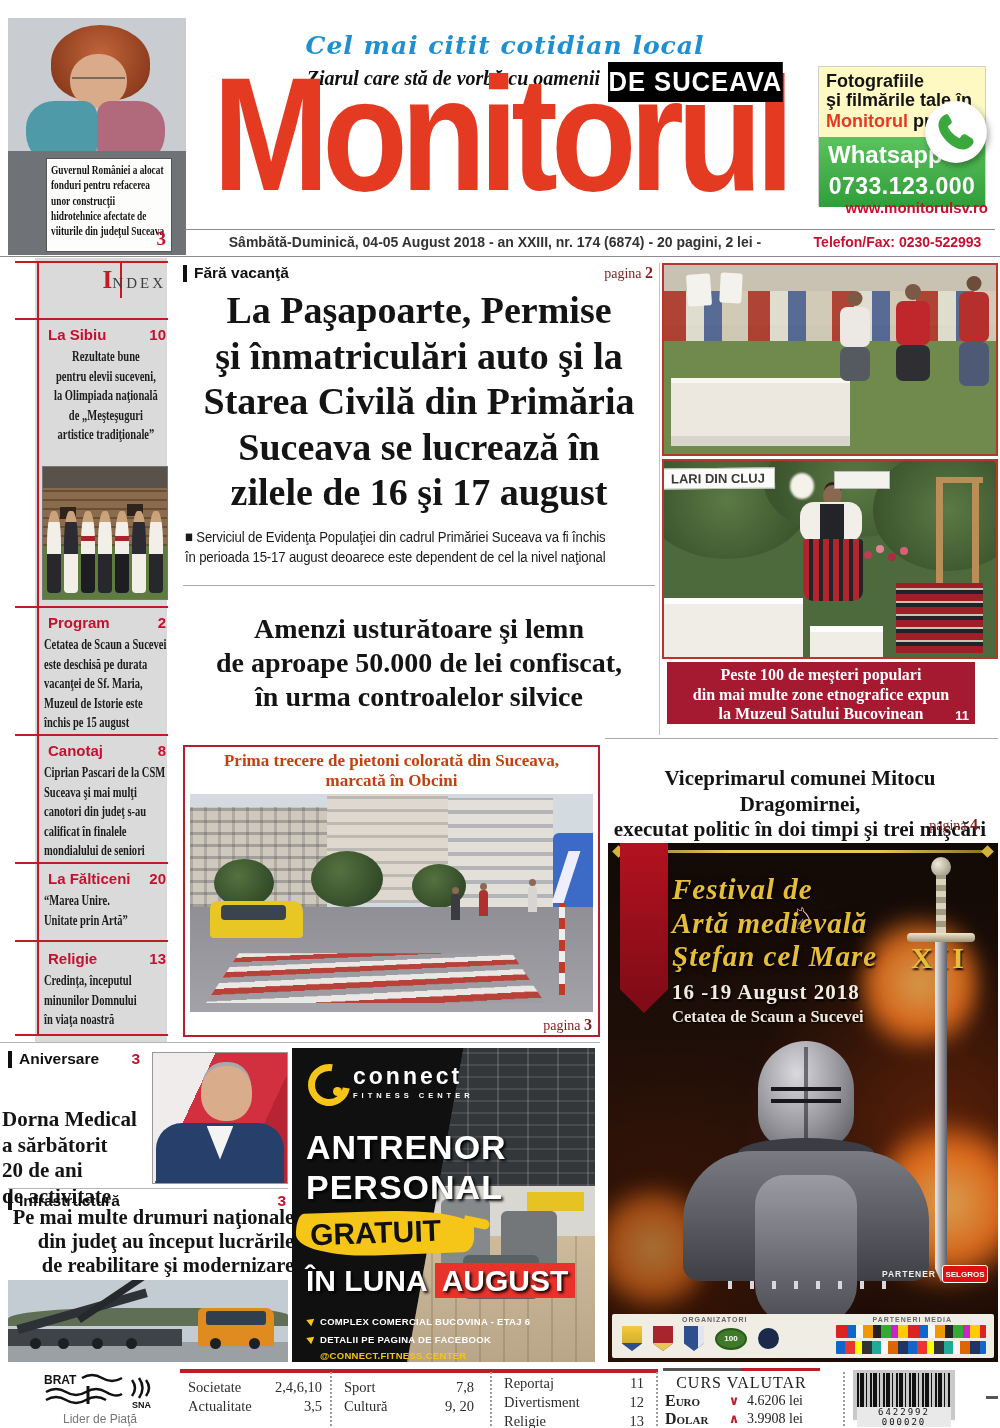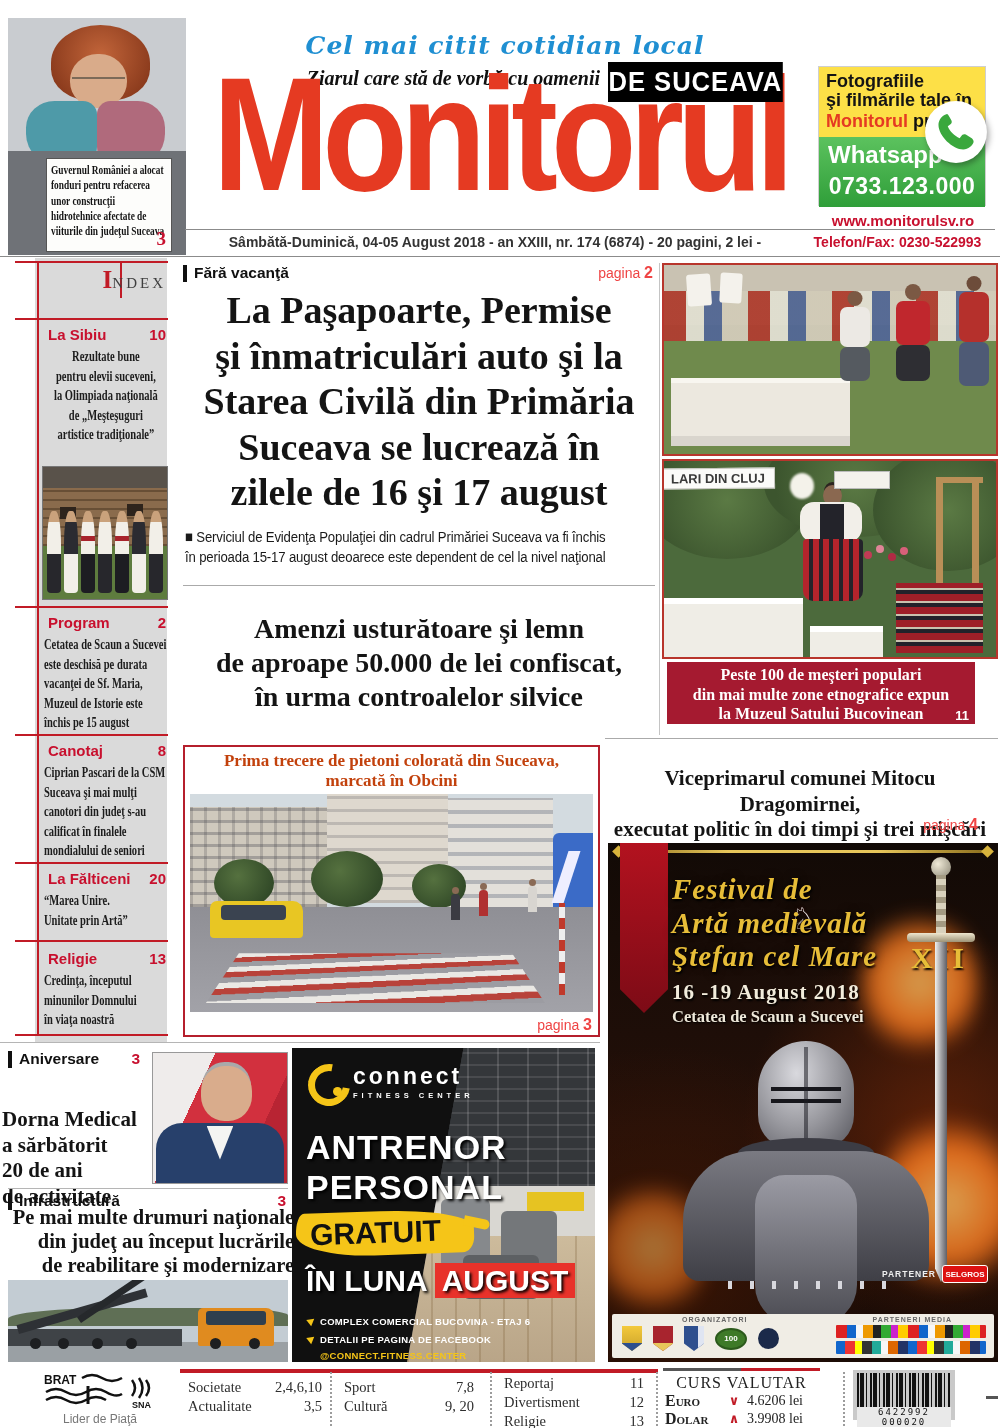--- a/index.html
+++ b/index.html
@@ -23,28 +23,28 @@
   .tz-face{position:absolute;left:35%;top:15%;width:32%;height:23%;background:#d9ab8a;border-radius:48%}
   .tz-glasses{position:absolute;left:36%;top:25%;width:30%;height:5px;border-top:2px solid #7c6a58}
   .tz-scarf-l{position:absolute;left:10%;top:35%;width:40%;height:28%;background:#4e9aa8;border-radius:40% 20% 30% 50%}
   .tz-scarf-r{position:absolute;left:50%;top:35%;width:38%;height:28%;background:#b06a7c;border-radius:20% 40% 50% 30%}
   .tz-body{position:absolute;left:0;top:56%;width:100%;height:44%;background:#6f7277}
   .tz-cap{position:absolute;left:38px;top:140px;width:126px;height:94px;background:#fdfdfb;border:1px solid #555;padding:3px 4px}
   .tz-txt{font:bold 13px/1.18 "Liberation Serif",serif;color:#141414;transform:scaleX(.72);transform-origin:left top;width:164px;white-space:pre-line}
   .tz-pg{position:absolute;right:5px;bottom:1px;font:bold 19px "Liberation Serif",serif;color:#c8102e}
   
   .wa{left:818px;top:66px;width:168px;height:140px;border:1px solid #cfcfcf}
-  .wa-top{position:absolute;left:0;top:0;width:100%;height:70px;background:#fde047;padding:5px 7px}
+  .wa-top{position:absolute;left:0;top:0;width:100%;height:70px;background:#fef9c3;padding:5px 7px}
   .wa-l1{font:bold 18px/1.05 "Liberation Sans",sans-serif;color:#141414;white-space:pre-line}
   .wa-l2{font:bold 18px "Liberation Sans",sans-serif;margin-top:1px}
   .wa-green{position:absolute;left:0;top:70px;width:100%;height:70px;background:linear-gradient(180deg,#5cc25e,#2f9e39)}
   .wa-service{position:absolute;left:9px;top:74px;font:bold 24px "Liberation Sans",sans-serif;color:#fff}
   .wa-num{position:absolute;left:0;top:106px;width:100%;text-align:center;font:bold 23px "Liberation Sans",sans-serif;color:#fff;letter-spacing:.5px}
   .wa-ic{position:absolute;right:-4px;top:32px;width:66px;height:66px;filter:drop-shadow(2px 3px 3px rgba(0,0,0,.35))}
-  .site{left:818px;top:212px;width:170px;text-align:center;font:bold 15px "Liberation Sans",sans-serif;color:#c8102e}
+  .site{left:818px;top:199px;width:170px;text-align:right;font:bold 15px "Liberation Sans",sans-serif;color:#c8102e}
   
   .dl-top{left:185px;top:229px;width:810px;height:0;border-top:1px solid #8b8b8b}
   .dl-bot{left:0;top:256px;width:1000px;height:0;border-top:1px solid #8b8b8b}
   .dateline{left:190px;top:234px;width:610px;text-align:center;font:bold 14px "Liberation Sans",sans-serif;color:#333}
   .phone{left:800px;top:234px;width:195px;text-align:center;font:bold 14px "Liberation Sans",sans-serif;color:#c8102e}
 
   
   .sb-gray{left:35px;top:258px;width:132px;height:784px;background:#dadada}
   .rl{background:#c11b26}
   .sb-vline{left:37px;top:262px;width:2px;height:773px}
@@ -66,21 +66,21 @@
   .fk-grass{position:absolute;left:0;top:60%;width:100%;height:40%;background:#5e7c3e}
   .fk-row{position:absolute;left:4px;right:4px;bottom:6px;height:62%;display:flex;gap:3px}
   .fg{flex:1;border-radius:40% 40% 4px 4px;background:linear-gradient(180deg,#caa27c 0 14%,#f2efe8 14% 52%,#27272c 52% 100%)}
   .fg.v2{background:linear-gradient(180deg,#caa27c 0 14%,#f2efe8 14% 30%,#a8232c 30% 36%,#f2efe8 36% 52%,#1d1d22 52% 100%)}
   .fg.v3{background:linear-gradient(180deg,#caa27c 0 14%,#2b2b31 14% 52%,#f2efe8 52% 100%)}
 
   
   .kick{display:flex;align-items:center;font:bold 15.5px "Liberation Sans",sans-serif;color:#101010}
   .kbar{width:4px;height:17px;background:#101010;margin-right:7px}
   .sp{flex:1}
-  .pag{font-family:Liberation Sans, sans-serif;font-size:14px;font-weight:normal;color:#ef4444}
+  .pag{font-family:Liberation Serif, serif;font-size:14px;font-weight:normal;color:#7f1d1d}
   .pag b{font-size:16px}
   .rpg{font:bold 15.5px "Liberation Sans",sans-serif;color:#c8102e}
   .thin{background:#aaa}
 
   
   .h1{left:183px;top:288px;width:472px;text-align:center;font:bold 38px/1.2 "Liberation Serif",serif;color:#141414}
   .sub{left:185px;top:527px;width:556px;transform:scaleX(.85);transform-origin:left top;
     font:15.5px/1.32 "Liberation Sans",sans-serif;color:#1a1a1a;letter-spacing:-.2px;white-space:pre-line}
   .h2{left:183px;top:612px;width:472px;text-align:center;font:bold 28px/1.22 "Liberation Serif",serif;color:#141414}
   

